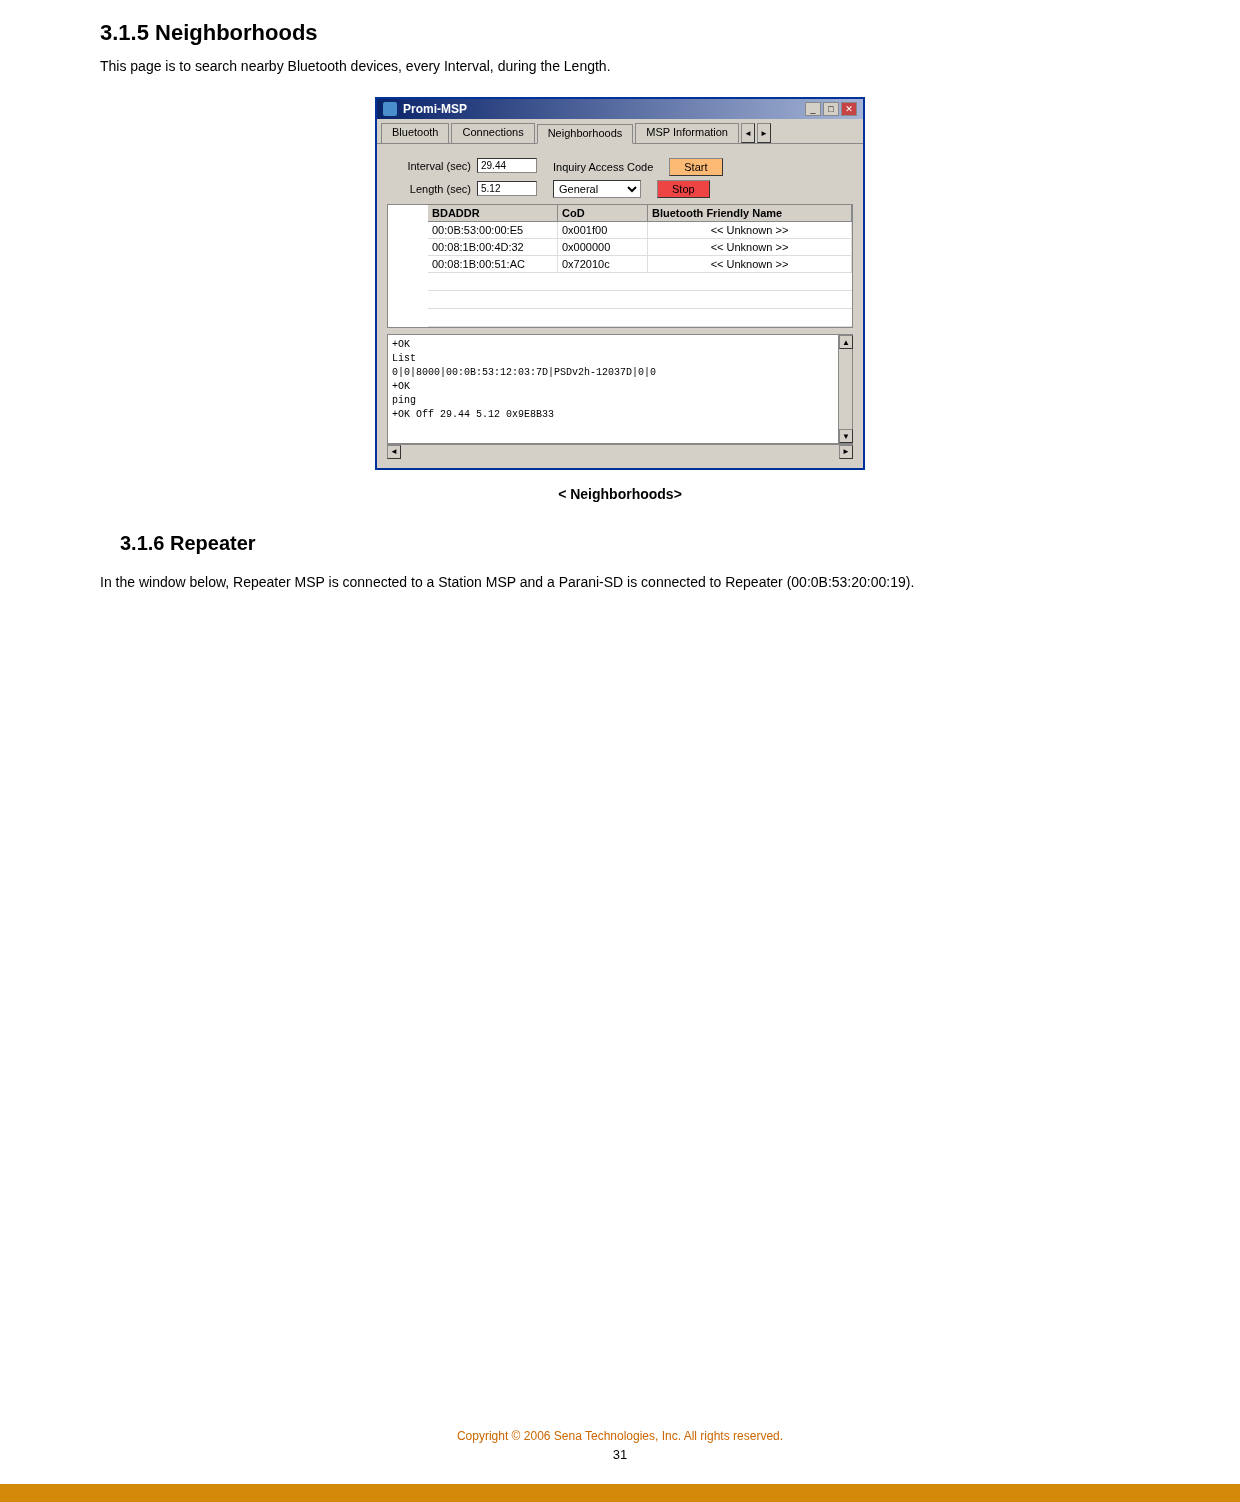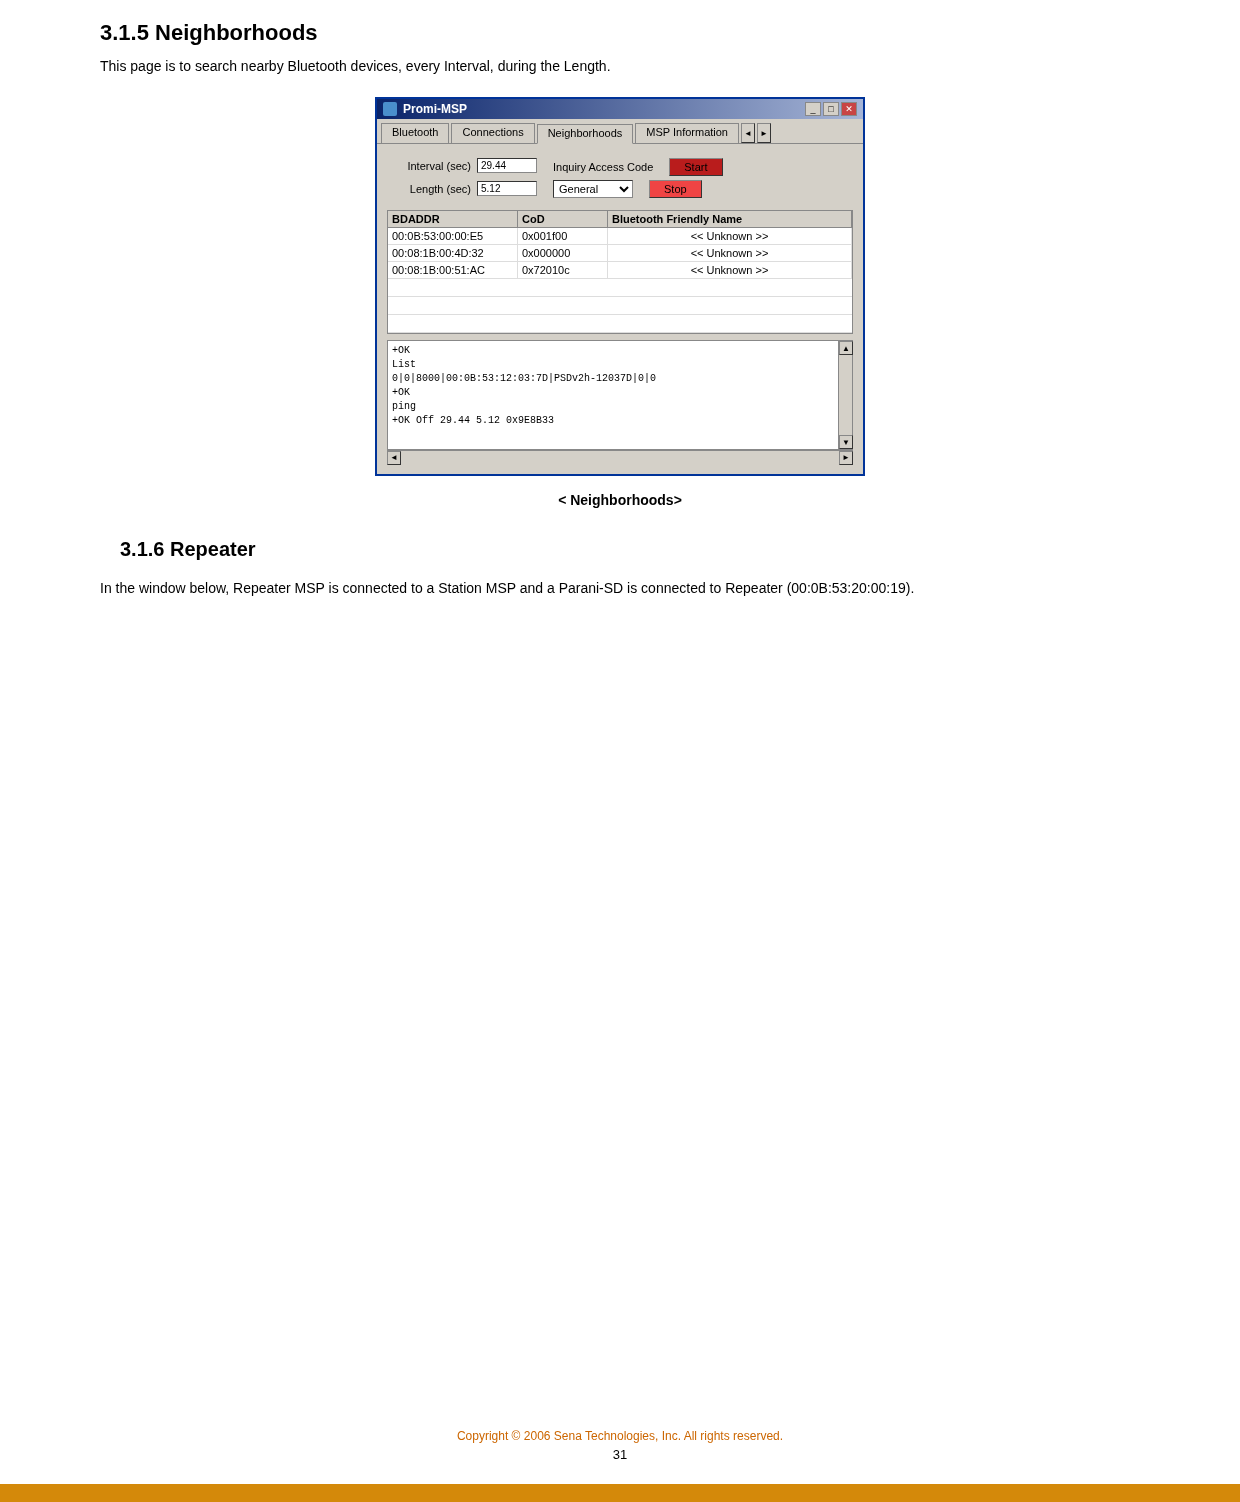--- a/index.html
+++ b/index.html
@@ -146,46 +146,46 @@
       background: white;
       padding: 1px 3px;
       font-size: 10px;
       width: 60px;
     }
 
     .btn-start {
       margin-left: 10px;
       padding: 2px 14px;
       border: 1px outset #888;
-      background: #b91c1c;
+      background: #fdba74;
       font-size: 11px;
       cursor: pointer;
     }
 
     .btn-stop {
       margin-left: 10px;
       padding: 2px 14px;
       border: 1px outset #888;
       background: #ef4444;
       font-size: 11px;
       cursor: pointer;
     }
 
     .form-select {
       border: 1px inset #888;
       background: white;
       font-size: 11px;
       padding: 1px;
-      width: 80px;
+      width: 88px;
     }
 
     .table-container {
-      margin-top: 6px;
       border: 1px solid #888;
       background: white;
+      padding-left: 40px;
     }
 
     .table-header {
       display: flex;
       background: #d4d0c8;
       border-bottom: 1px solid #888;
     }
 
     .th {
       padding: 2px 4px;

